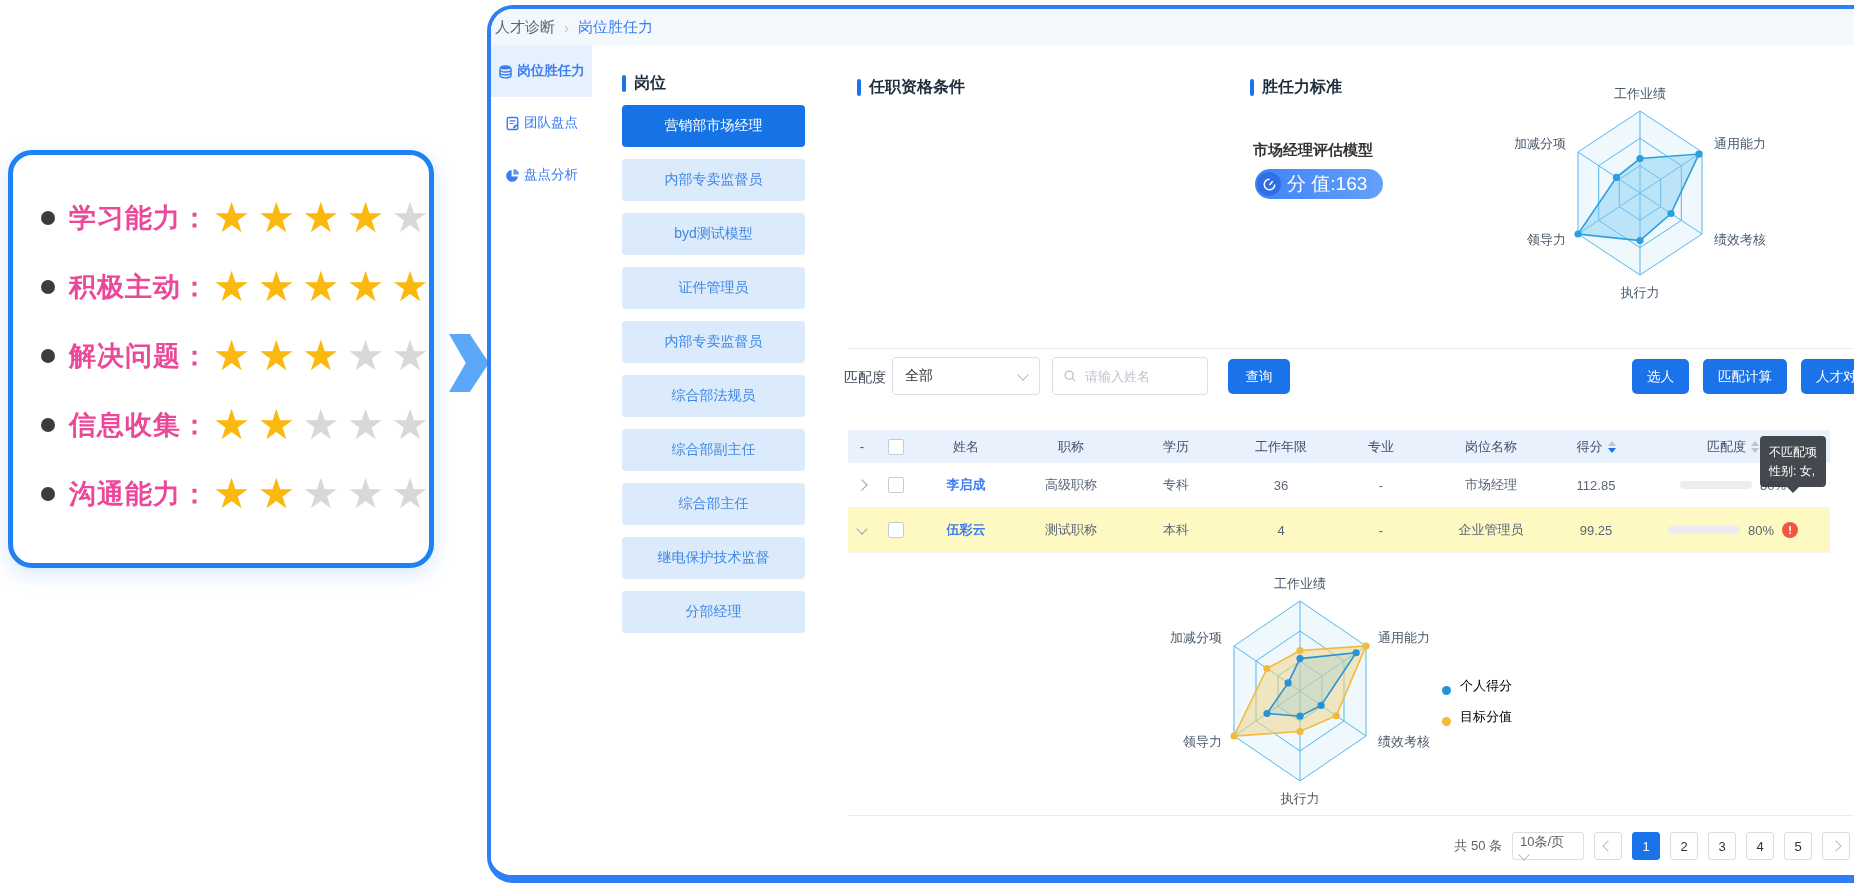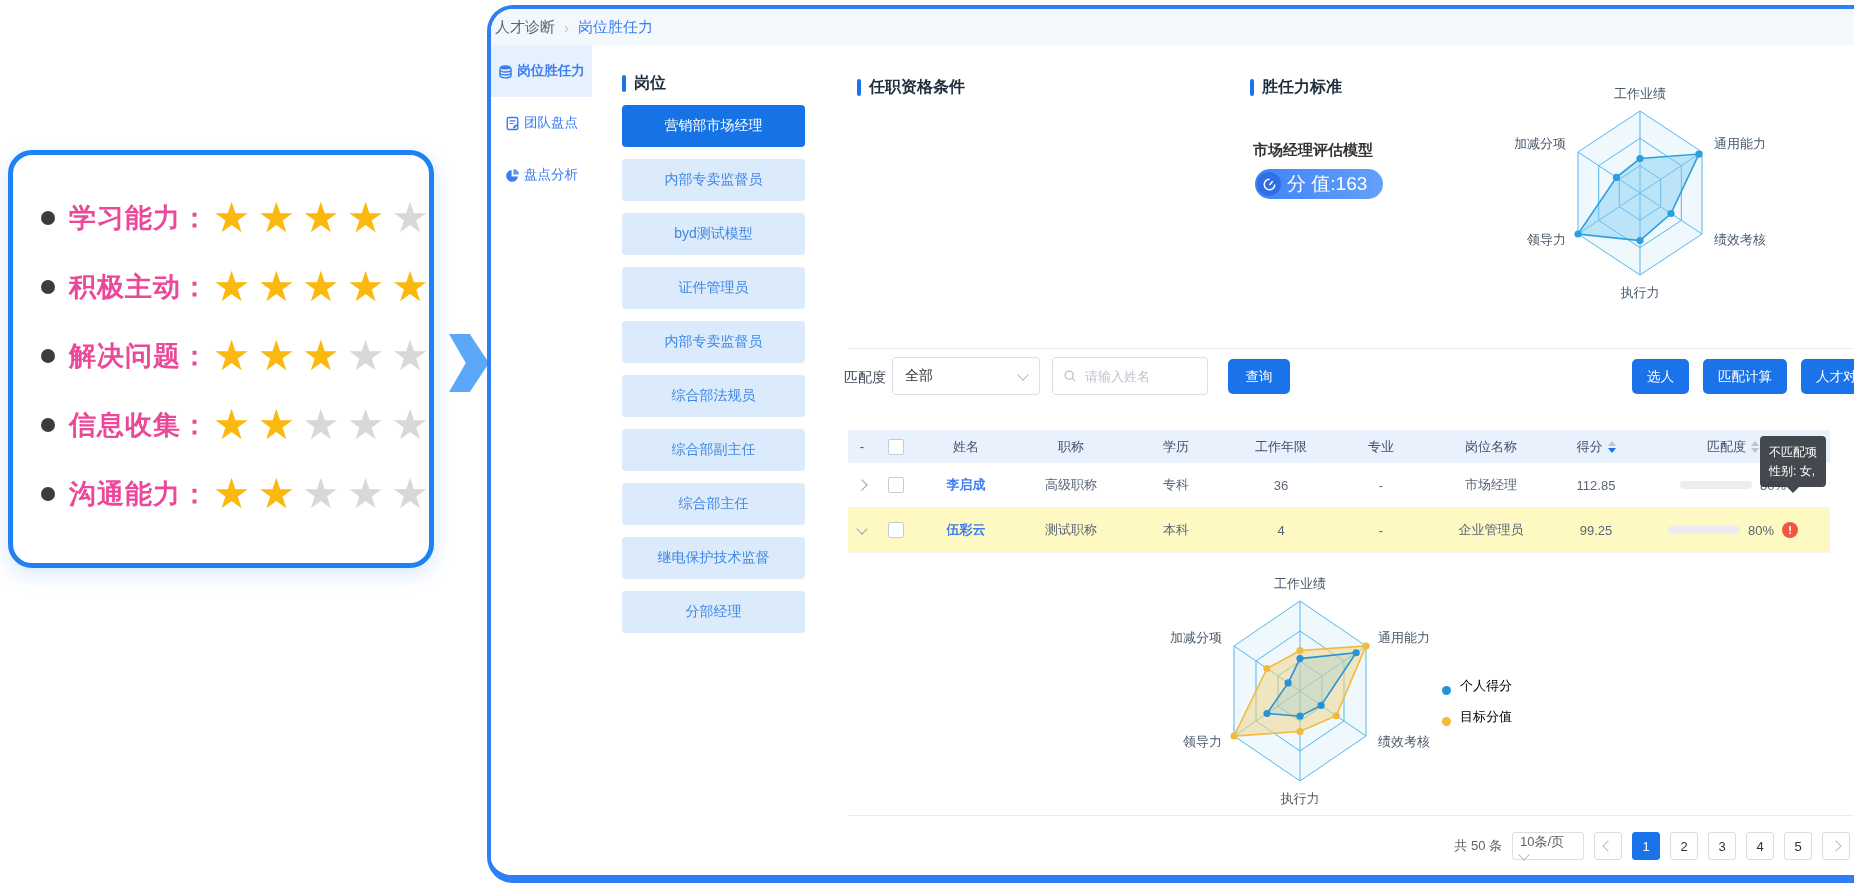--- a/index.html
+++ b/index.html
@@ -60,21 +60,21 @@
   #score-pill .gauge{position:absolute;left:2px;top:3px;width:24px;height:24px;border-radius:50%;
               background:#2f6fe4;display:flex;align-items:center;justify-content:center;}
   
   .hdivider{position:absolute;left:18px;right:10px;height:1px;background:#ededed;}
   
   #filter-label{position:absolute;left:14px;top:312px;height:40px;line-height:40px;font-size:14px;color:#3d4656;}
   .selectbox{position:absolute;height:38px;border:1px solid #dcdfe6;border-radius:4px;background:#fff;
              display:flex;align-items:center;font-size:14px;color:#333;box-sizing:border-box;}
   #match-select{left:62px;top:312px;width:148px;padding:0 12px;justify-content:space-between;}
   #search-box{position:absolute;left:222px;top:312px;width:156px;height:38px;border:1px solid #dcdfe6;
-              border-radius:4px;display:flex;align-items:center;padding:0 10px;box-sizing:border-box;gap:6px;}
+              border-radius:4px;display:flex;align-items:center;padding:0 10px;box-sizing:border-box;justify-content:space-between;}
   #search-box input{border:none;outline:none;width:110px;font-size:13px;color:#333;font-family:inherit;}
   #search-box input::placeholder{color:#bfc4cc;}
   .btn{background:#1a73e8;color:#fff;border:none;border-radius:5px;font-size:13.5px;cursor:pointer;
        font-family:inherit;}
   #query-btn{position:absolute;left:398px;top:314px;width:62px;height:35px;}
   #action-btns{position:absolute;right:12px;top:314px;display:flex;gap:14px;}
   #action-btns .btn{height:35px;padding:0 15px;}
   
   .chev{display:inline-block;width:7px;height:7px;border-right:1.6px solid #b7bcc6;border-bottom:1.6px solid #b7bcc6;}
   .chev.down{transform:rotate(45deg);margin-top:-3px;}

